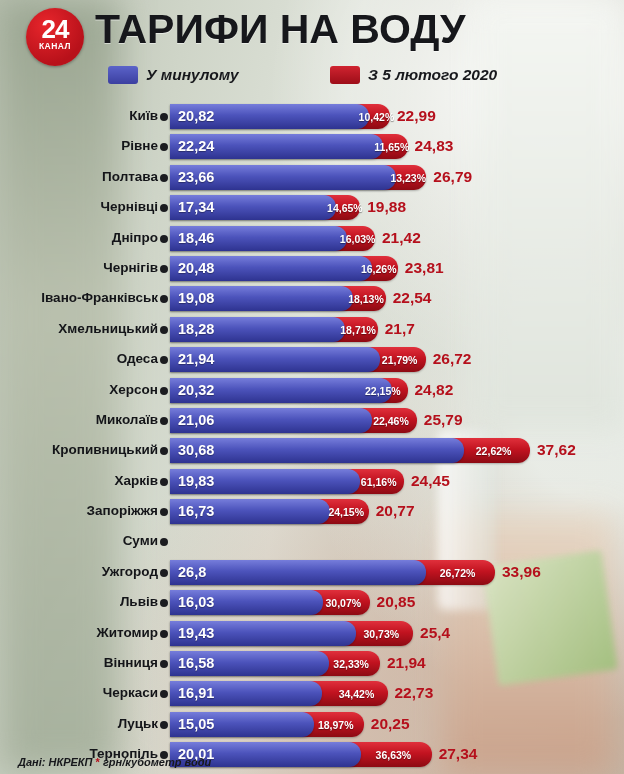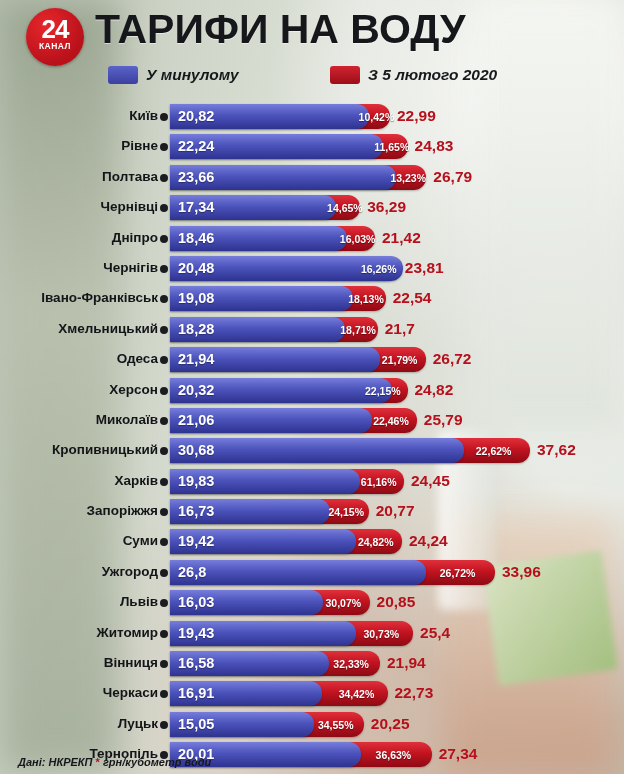--- a/index.html
+++ b/index.html
@@ -164,41 +164,41 @@
       </div>
       <div class="row">
         <div class="city">Чернівці</div>
         <div class="dot"></div>
         <div class="bars" style="width: 360px;">
           <div class="bar red" style="width: 190.239px;"></div>
           <div class="bar blue" style="width: 165.933px;">
             <span class="vold">17,34</span>
           </div>
           <span class="pct" style="left: 157.086px;">14,65%</span>
-          <span class="vnew" style="left: 197.239px;">36,29</span>
+          <span class="vnew" style="left: 197.239px;">19,88</span>
         </div>
       </div>
       <div class="row">
         <div class="city">Дніпро</div>
         <div class="dot"></div>
         <div class="bars" style="width: 360px;">
           <div class="bar red" style="width: 204.976px;"></div>
           <div class="bar blue" style="width: 176.651px;">
             <span class="vold">18,46</span>
           </div>
           <span class="pct" style="left: 169.813px;">16,03%</span>
           <span class="vnew" style="left: 211.976px;">21,42</span>
         </div>
       </div>
       <div class="row">
         <div class="city">Чернігів</div>
         <div class="dot"></div>
         <div class="bars" style="width: 360px;">
           <div class="bar red" style="width: 227.847px;"></div>
-          <div class="bar blue" style="width: 233px;">
+          <div class="bar blue" style="width: 202px;">
             <span class="vold">20,48</span>
           </div>
           <span class="pct" style="left: 190.914px;">16,26%</span>
           <span class="vnew" style="left: 234.847px;">23,81</span>
         </div>
       </div>
       <div class="row">
         <div class="city">Івано-Франківськ</div>
         <div class="dot"></div>
         <div class="bars" style="width: 360px;">
@@ -290,28 +290,20 @@
           <div class="bar blue" style="width: 160.096px;">
             <span class="vold">16,73</span>
           </div>
           <span class="pct" style="left: 158.426px;">24,15%</span>
           <span class="vnew" style="left: 205.756px;">20,77</span>
         </div>
       </div>
       <div class="row">
         <div class="city">Суми</div>
         <div class="dot"></div>
-        <div class="bars" style="width: 360px;">
-          <div class="bar red" style="width: 231.962px;"></div>
-          <div class="bar blue" style="width: 185.837px;">
-            <span class="vold">19,42</span>
-          </div>
-          <span class="pct" style="left: 187.9px;">24,82%</span>
-          <span class="vnew" style="left: 238.962px;">24,24</span>
-        </div>
       </div>
       <div class="row">
         <div class="city">Ужгород</div>
         <div class="dot"></div>
         <div class="bars" style="width: 360px;">
           <div class="bar red" style="width: 324.976px;"></div>
           <div class="bar blue" style="width: 256.459px;">
             <span class="vold">26,8</span>
           </div>
           <span class="pct" style="left: 269.718px;">26,72%</span>
@@ -367,21 +359,21 @@
         </div>
       </div>
       <div class="row">
         <div class="city">Луцьк</div>
         <div class="dot"></div>
         <div class="bars" style="width: 360px;">
           <div class="bar red" style="width: 193.78px;"></div>
           <div class="bar blue" style="width: 144.019px;">
             <span class="vold">15,05</span>
           </div>
-          <span class="pct" style="left: 147.9px;">34,55%</span>
+          <span class="pct" style="left: 147.9px;">18,97%</span>
           <span class="vnew" style="left: 200.78px;">20,25</span>
         </div>
       </div>
       <div class="row">
         <div class="city">Тернопіль</div>
         <div class="dot"></div>
         <div class="bars" style="width: 360px;">
           <div class="bar red" style="width: 261.627px;"></div>
           <div class="bar blue" style="width: 191.483px;">
             <span class="vold">20,01</span>

